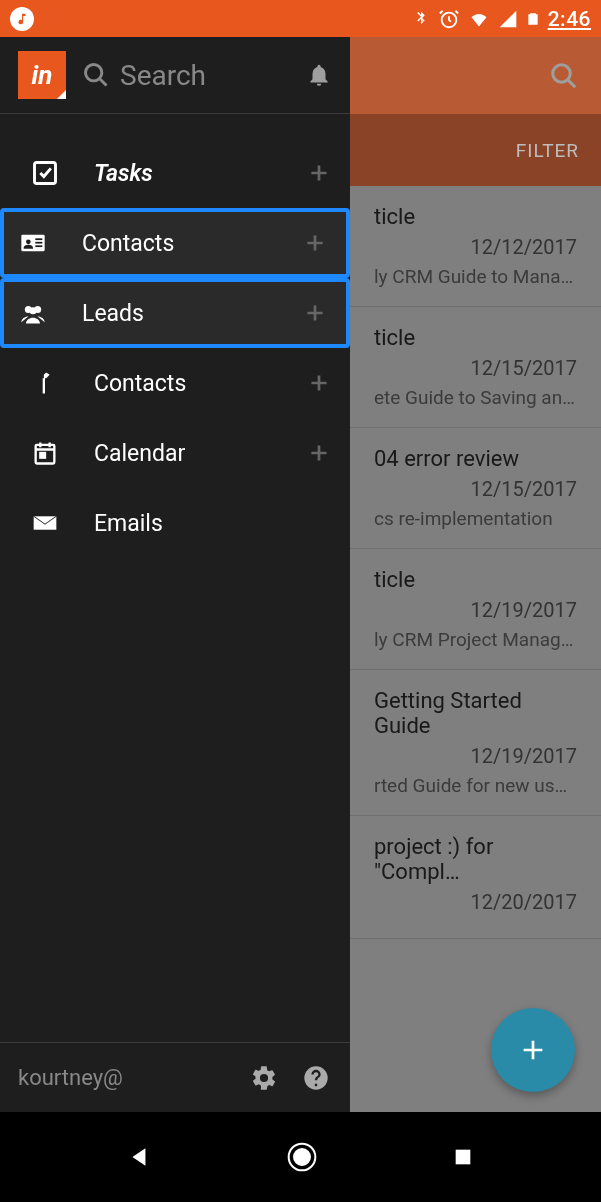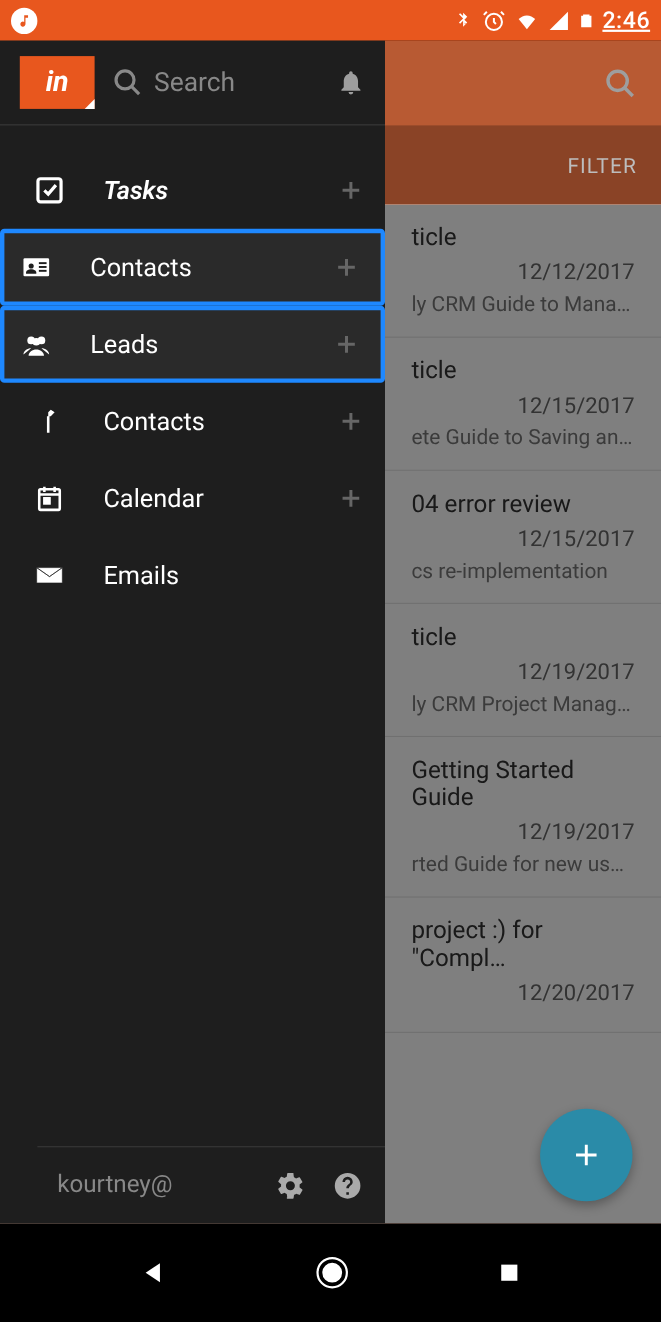--- a/index.html
+++ b/index.html
@@ -108,21 +108,21 @@
 }
 .drawer-header {
   height: 77px;
   display: flex;
   align-items: center;
   padding: 0 18px;
   gap: 16px;
   border-bottom: 1px solid #3a3a3a;
 }
 .logo {
-  width: 68px; height: 48px;
+  width: 48px; height: 48px;
   background: #e8571e;
   display: flex;
   align-items: center;
   justify-content: center;
   color: #fff;
   font-style: italic;
   font-weight: bold;
   font-size: 26px;
   position: relative;
 }
@@ -134,21 +134,21 @@
   border-left: 9px solid transparent;
   border-bottom: 9px solid #fff;
 }
 .search-wrap {
   flex: 1;
   display: flex;
   align-items: center;
   gap: 10px;
   color: #888;
 }
-.search-placeholder { font-size: 24px; }
+.search-placeholder { font-size: 28px; }
 .bell-icon { color: #9e9e9e; }
 
 .nav-list { flex: 1; padding-top: 24px; }
 .nav-item {
   height: 70px;
   display: flex;
   align-items: center;
   gap: 32px;
   padding: 0 18px 0 28px;
   color: #fff;
@@ -174,21 +174,20 @@
 .nav-item.bold .nav-label { font-weight: 600; font-style: italic; }
 
 .drawer-footer {
   height: 70px;
   border-top: 1px solid #3a3a3a;
   display: flex;
   align-items: center;
   padding: 15px 18px;
   gap: 20px;
   color: #888;
-  margin-left: 34px;
 }
 .username { flex: 1; font-size: 22px; }
 .footer-icon { width: 32px; height: 32px; display: flex; align-items: center; justify-content: center; }
 
 
 .android-nav {
   height: 90px;
   background: #000;
   display: flex;
   align-items: center;

